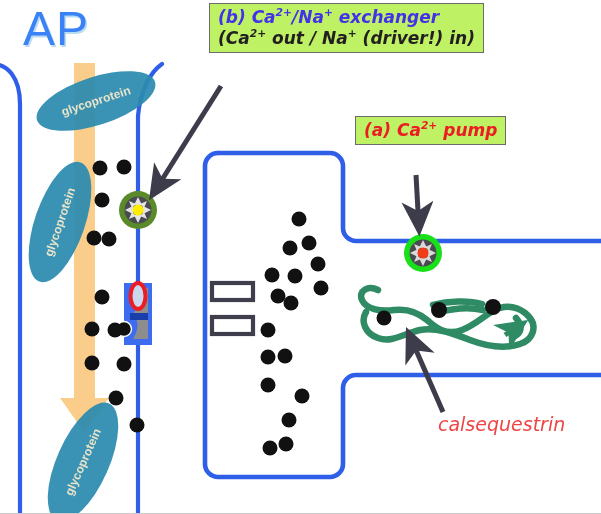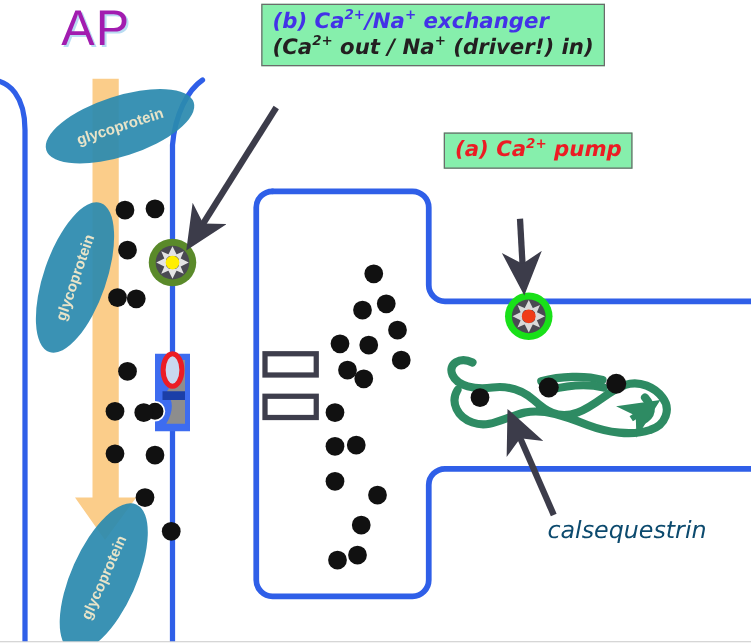--- a/index.html
+++ b/index.html
@@ -23,36 +23,36 @@
     position: absolute;
     left: 0;
     top: 0;
     width: 601px;
     height: 514px;
   }
 
   
   .callout {
     position: absolute;
-    background: #86efac;
+    background: #bef264;
     border: 1.5px solid #6b6b6b;
     box-sizing: border-box;
     padding: 3px 8px 4px 8px;
     font-family: "DejaVu Sans", sans-serif;
     font-style: italic;
     line-height: 1.18;
     white-space: nowrap;
   }
   #callout-b {
     left: 209px;
     top: 3px;
   }
   #callout-a {
     left: 355px;
-    top: 106px;
+    top: 116px;
   }
   .callout .line1 {
     font-size: 17px;
     font-weight: bold;
     letter-spacing: 0px;
   }
   .callout .line2 {
     font-size: 17px;
     font-weight: bold;
     color: #231f20;
@@ -72,39 +72,39 @@
     line-height: 0;
   }
   .small-paren {
     font-size: 17px;
     font-weight: bold;
   }
 
   
   #ap-label {
     position: absolute;
-    left: 49px;
+    left: 23px;
     top: 1px;
     font-family: "Liberation Sans", sans-serif;
-    font-size: 40px;
+    font-size: 48px;
     font-weight: 400;
-    color: #a21caf;
+    color: #3b82f6;
     text-shadow: 1.5px 1.5px 0 #b9dcf2;
     letter-spacing: 1px;
   }
 
   
   #calseq-label {
     position: absolute;
     left: 438px;
     top: 413px;
     font-family: "DejaVu Sans", sans-serif;
     font-style: italic;
     font-size: 19px;
-    color: #0c4a6e;
+    color: #ef4444;
     white-space: nowrap;
   }
 
   
   .glyco-text {
     font-family: "Liberation Sans", sans-serif;
     font-size: 12px;
     font-weight: bold;
     fill: #e8e4c9;
   }

